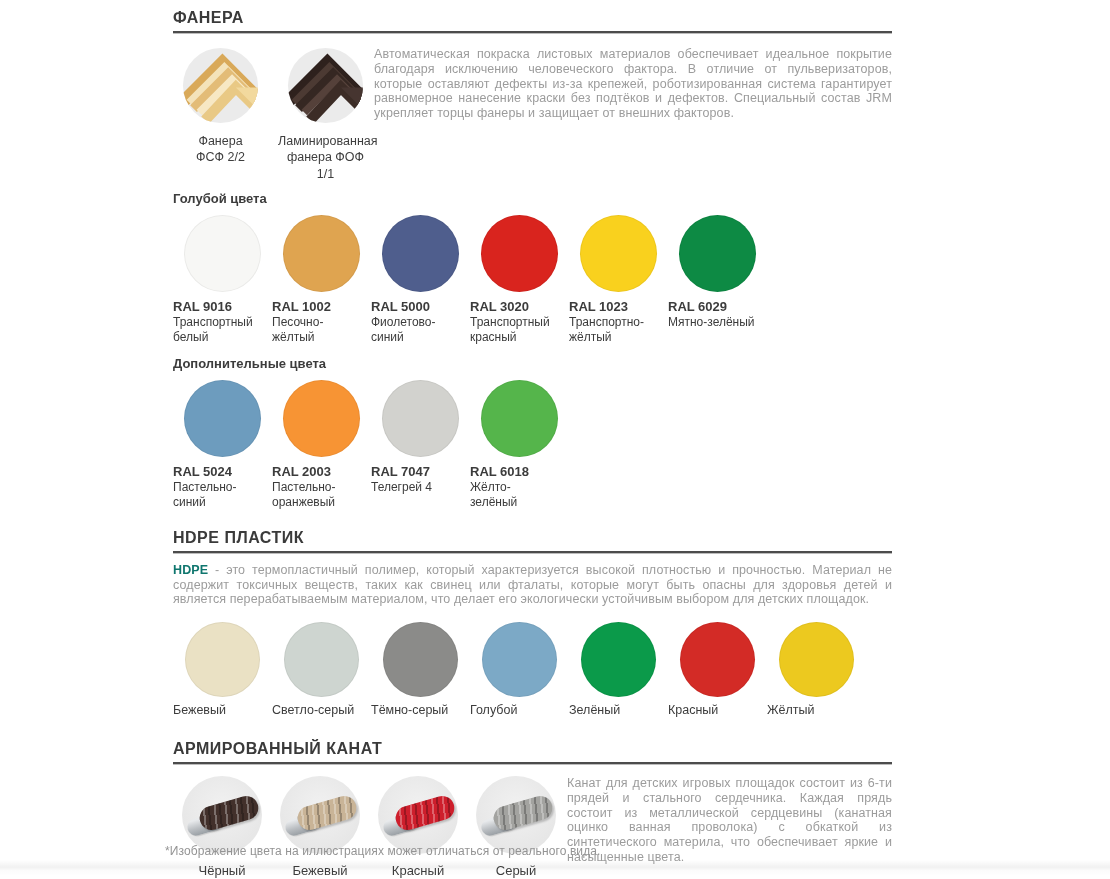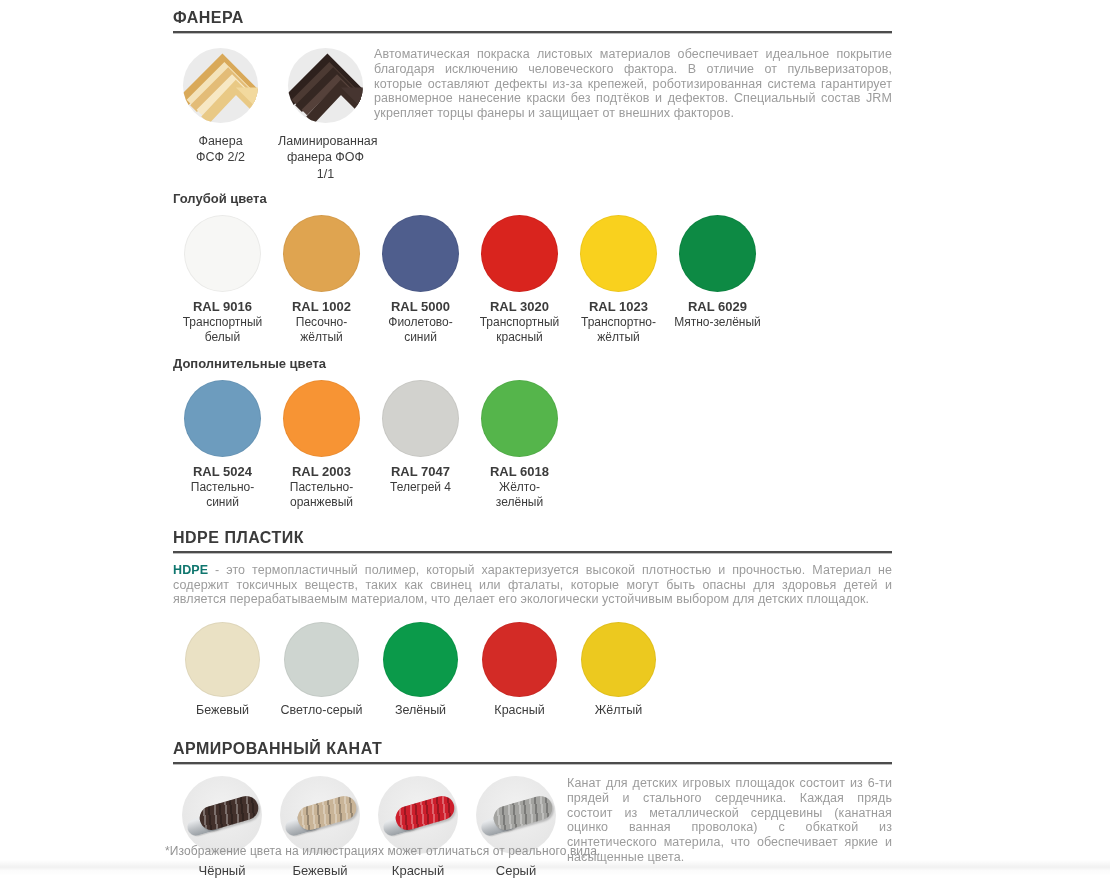--- a/index.html
+++ b/index.html
@@ -16,21 +16,21 @@
   .ply-row { display:flex; margin-top:13px; }
   .ply-products { width:200px; display:flex; gap:10px; flex-shrink:0; }
   .ply-fig { width:95px; text-align:center; }
   .ply-svg { width:77px; height:77px; display:block; margin:0 auto; }
   .ply-label { margin-top:9px; font-size:12.5px; line-height:1.3; color:#3e3e3e; white-space:pre-line; }
   .ply-row .para { width:518px; margin-left:auto; }
 
   
   .colors-label { margin-top:9px; font-size:13px; font-weight:bold; color:#3c3c3c; }
   .swatch-row { display:flex; margin-top:9px; }
-  .swatch { width:99px; text-align:center; }
+  .swatch { width:99px; }
   .swatch-circle { width:77px; height:77px; border-radius:50%; margin:0 auto;
                    box-shadow: inset 0 0 0 1px rgba(0,0,0,0.05); }
   .swatch-ral { margin-top:7px; font-size:13px; font-weight:bold; color:#3c3c3c; }
   .swatch-name { margin-top:1px; font-size:12px; line-height:1.25; color:#3c3c3c; white-space:pre-line; }
   .hdpe-name { margin-top:6px; font-size:12.5px; color:#3c3c3c; }
 
   .section-hdpe { margin-top:19px; }
   .section-hdpe .para { margin-top:9px; }
   .section-hdpe .swatch-row { margin-top:15px; }
   .section-hdpe .swatch-circle { width:75px; height:75px; }
@@ -207,20 +207,28 @@
     <div class="swatch-row">
       <figure class="swatch">
         <div class="swatch-circle" style="background-color: rgb(234, 225, 196);"></div>
         <figcaption class="hdpe-name">Бежевый</figcaption>
       </figure>
       <figure class="swatch">
         <div class="swatch-circle" style="background-color: rgb(206, 213, 208);"></div>
         <figcaption class="hdpe-name">Светло-серый</figcaption>
       </figure>
       <figure class="swatch">
+        <div class="swatch-circle" style="background-color: rgb(139, 139, 137);"></div>
+        <figcaption class="hdpe-name">Тёмно-серый</figcaption>
+      </figure>
+      <figure class="swatch">
+        <div class="swatch-circle" style="background-color: rgb(124, 169, 198);"></div>
+        <figcaption class="hdpe-name">Голубой</figcaption>
+      </figure>
+      <figure class="swatch">
         <div class="swatch-circle" style="background-color: rgb(11, 154, 74);"></div>
         <figcaption class="hdpe-name">Зелёный</figcaption>
       </figure>
       <figure class="swatch">
         <div class="swatch-circle" style="background-color: rgb(211, 43, 38);"></div>
         <figcaption class="hdpe-name">Красный</figcaption>
       </figure>
       <figure class="swatch">
         <div class="swatch-circle" style="background-color: rgb(236, 201, 31);"></div>
         <figcaption class="hdpe-name">Жёлтый</figcaption>

